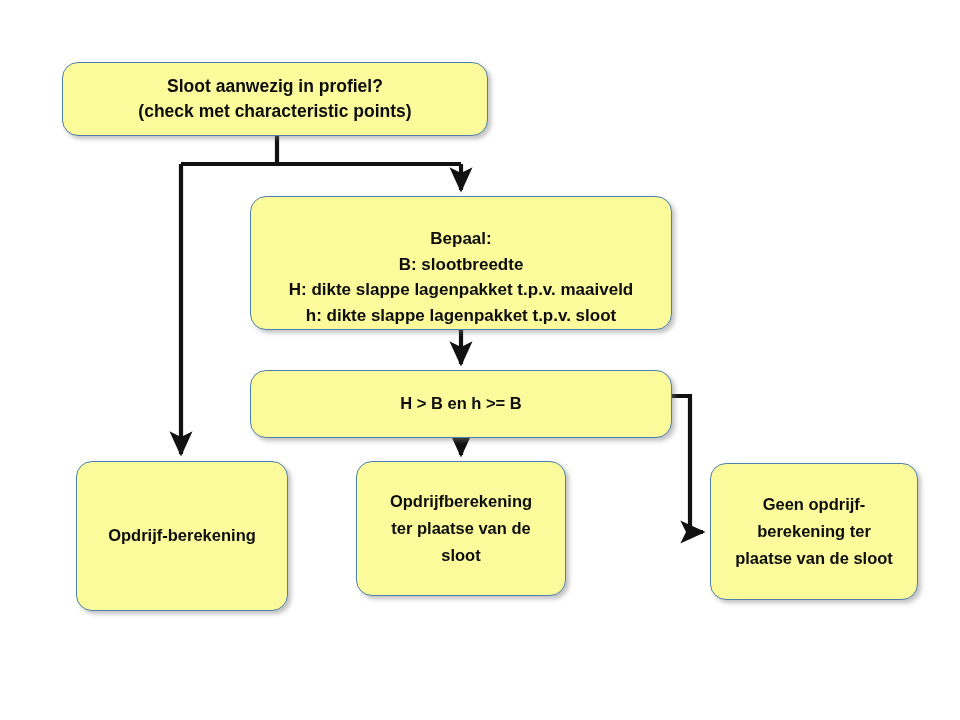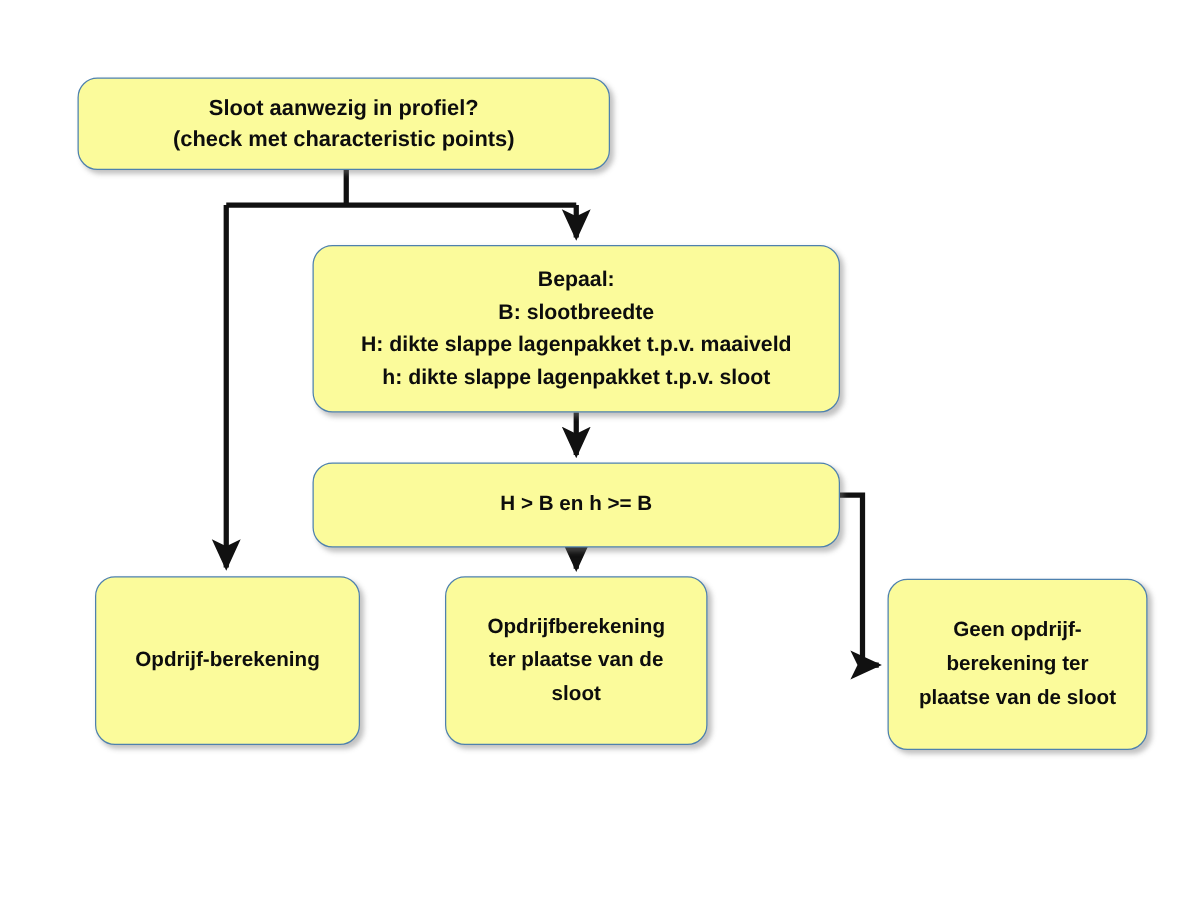--- a/index.html
+++ b/index.html
@@ -50,28 +50,28 @@
     box-sizing: border-box;
     white-space: pre-line;
   }
   
   #node-question {
     left: 62px;  top: 62px;  width: 426px; height: 74px;
     font-size: 17.5px; line-height: 1.45;
   }
   #node-bepaal {
     left: 250px; top: 196px; width: 422px; height: 134px;
-    font-size: 17px; line-height: 1.52;
+    font-size: 17px; line-height: 1.52; align-items: flex-end;
   }
   #node-condition {
     left: 250px; top: 370px; width: 422px; height: 68px;
     font-size: 16.5px; line-height: 1.3;
   }
   #node-opdrijf {
-    left: 76px;  top: 461px; width: 212px; height: 135px;
+    left: 76px;  top: 461px; width: 212px; height: 150px;
     font-size: 16.5px; line-height: 1.45;
   }
   #node-opdrijf-sloot {
     left: 356px; top: 461px; width: 210px; height: 135px;
     font-size: 16.5px; line-height: 1.62;
   }
   #node-geen-opdrijf {
     left: 710px; top: 463px; width: 208px; height: 137px;
     font-size: 16.5px; line-height: 1.62;
   }

